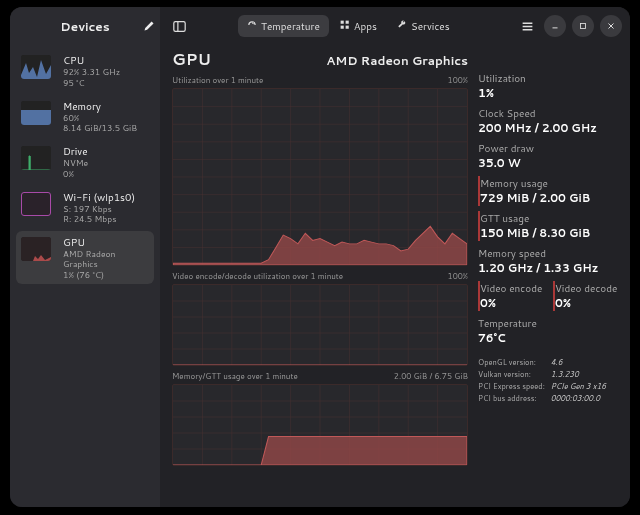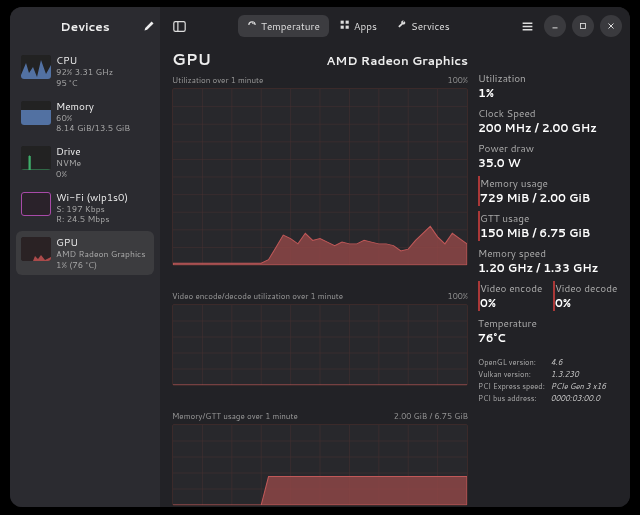--- a/index.html
+++ b/index.html
@@ -3,40 +3,40 @@
 <meta charset="utf-8">
 <style>
   * { box-sizing: border-box; margin: 0; padding: 0; }
   body { width: 640px; height: 515px; background: #000; font-family: "Cantarell", sans-serif; color: #eee; overflow: hidden; }
   .window { width: 620px; height: 500px; margin: 7px 10px; background: #222226; border-radius: 12px; display: flex; overflow: hidden; box-shadow: 0 2px 8px rgba(0,0,0,0.6); }
   .sidebar { width: 150px; background: #2b2b30; display: flex; flex-direction: column; }
   .sidebar-header { height: 38px; display: flex; align-items: center; justify-content: space-between; padding: 0 2px; }
   .sidebar-title { font-size: 12px; font-weight: 600; flex: 1; text-align: center; }
   .edit-icon { width: 18px; height: 18px; display: flex; align-items: center; justify-content: center; color: #eee; }
   .dev-list { padding: 4px 6px; }
-  .dev-item { display: flex; gap: 5px; padding: 4px 5px; border-radius: 6px; margin-bottom: 2px; }
+  .dev-item { display: flex; gap: 12px; padding: 4px 5px; border-radius: 6px; margin-bottom: 2px; }
   .dev-item.selected { background: #3c3c3f; }
   .dev-thumb { width: 30px; height: 24px; border-radius: 3px; flex-shrink: 0; margin-top: 2px; background: #222; overflow: hidden; }
   .dev-info { display: flex; flex-direction: column; gap: 1px; min-width: 0; }
   .dev-name { font-size: 10px; font-weight: 500; color: #eee; }
   .dev-sub { font-size: 8.5px; color: #aaa; line-height: 1.15; }
   .main { flex: 1; display: flex; flex-direction: column; background: #222226; }
   .topbar { height: 38px; display: flex; align-items: center; padding: 0 8px; gap: 6px; }
   .btn-icon { width: 22px; height: 22px; border-radius: 5px; display: flex; align-items: center; justify-content: center; color: #ddd; }
   .btn-icon.round { border-radius: 50%; background: #3a3a3e; }
   .tabs { display: flex; gap: 2px; background: transparent; padding: 2px; border-radius: 7px; margin-left: 40px; }
   .tab { padding: 4px 9px; font-size: 10px; border-radius: 6px; display: flex; align-items: center; gap: 4px; color: #ddd; }
   .tab.active { background: #3c3c40; }
   .spacer { flex: 1; }
   .content { flex: 1; padding: 0 10px 10px 12px; display: flex; gap: 10px; overflow: hidden; }
   .charts { flex: 1; display: flex; flex-direction: column; min-width: 0; }
   .page-head { display: flex; align-items: baseline; justify-content: space-between; margin-bottom: 4px; padding-top: 2px; }
   .page-title { font-size: 16px; font-weight: 700; }
   .page-subtitle { font-size: 12px; font-weight: 600; }
-  .chart-block { margin-bottom: 24px; }
+  .chart-block { margin-bottom: 4px; }
   .chart-label-row { display: flex; justify-content: space-between; font-size: 8px; color: #999; margin-bottom: 2px; }
   .chart { width: 100%; background: #28282c; border: 1px solid #3b2a2a; border-radius: 2px; position: relative; }
   .chart svg { width: 100%; height: 100%; display: block; }
   .stats { width: 142px; padding-top: 26px; display: flex; flex-direction: column; gap: 5px; font-size: 9px; }
   .stat-label { font-size: 10px; color: #aaa; }
   .stat-value { font-size: 11px; font-weight: 600; color: #fff; }
   .stat-bar { border-left: 2px solid #aa3838; }
   .stat-row { display: flex; gap: 8px; }
   .stat-row > div { flex: 1; }
   .props { margin-top: 6px; display: grid; grid-template-columns: auto 1fr; column-gap: 6px; row-gap: 2px; font-size: 7.5px; color: #aaa; }
@@ -276,21 +276,21 @@
         <div>
           <div class="stat-label">Power draw</div>
           <div class="stat-value">35.0 W</div>
         </div>
         <div class="stat-bar">
           <div class="stat-label">Memory usage</div>
           <div class="stat-value">729 MiB / 2.00 GiB</div>
         </div>
         <div class="stat-bar">
           <div class="stat-label">GTT usage</div>
-          <div class="stat-value">150 MiB / 6.75 GiB</div>
+          <div class="stat-value">150 MiB / 8.30 GiB</div>
         </div>
         <div>
           <div class="stat-label">Memory speed</div>
           <div class="stat-value">1.20 GHz / 1.33 GHz</div>
         </div>
         <div class="stat-row">
           <div class="stat-bar">
             <div class="stat-label">Video encode</div>
             <div class="stat-value">0%</div>
           </div>

